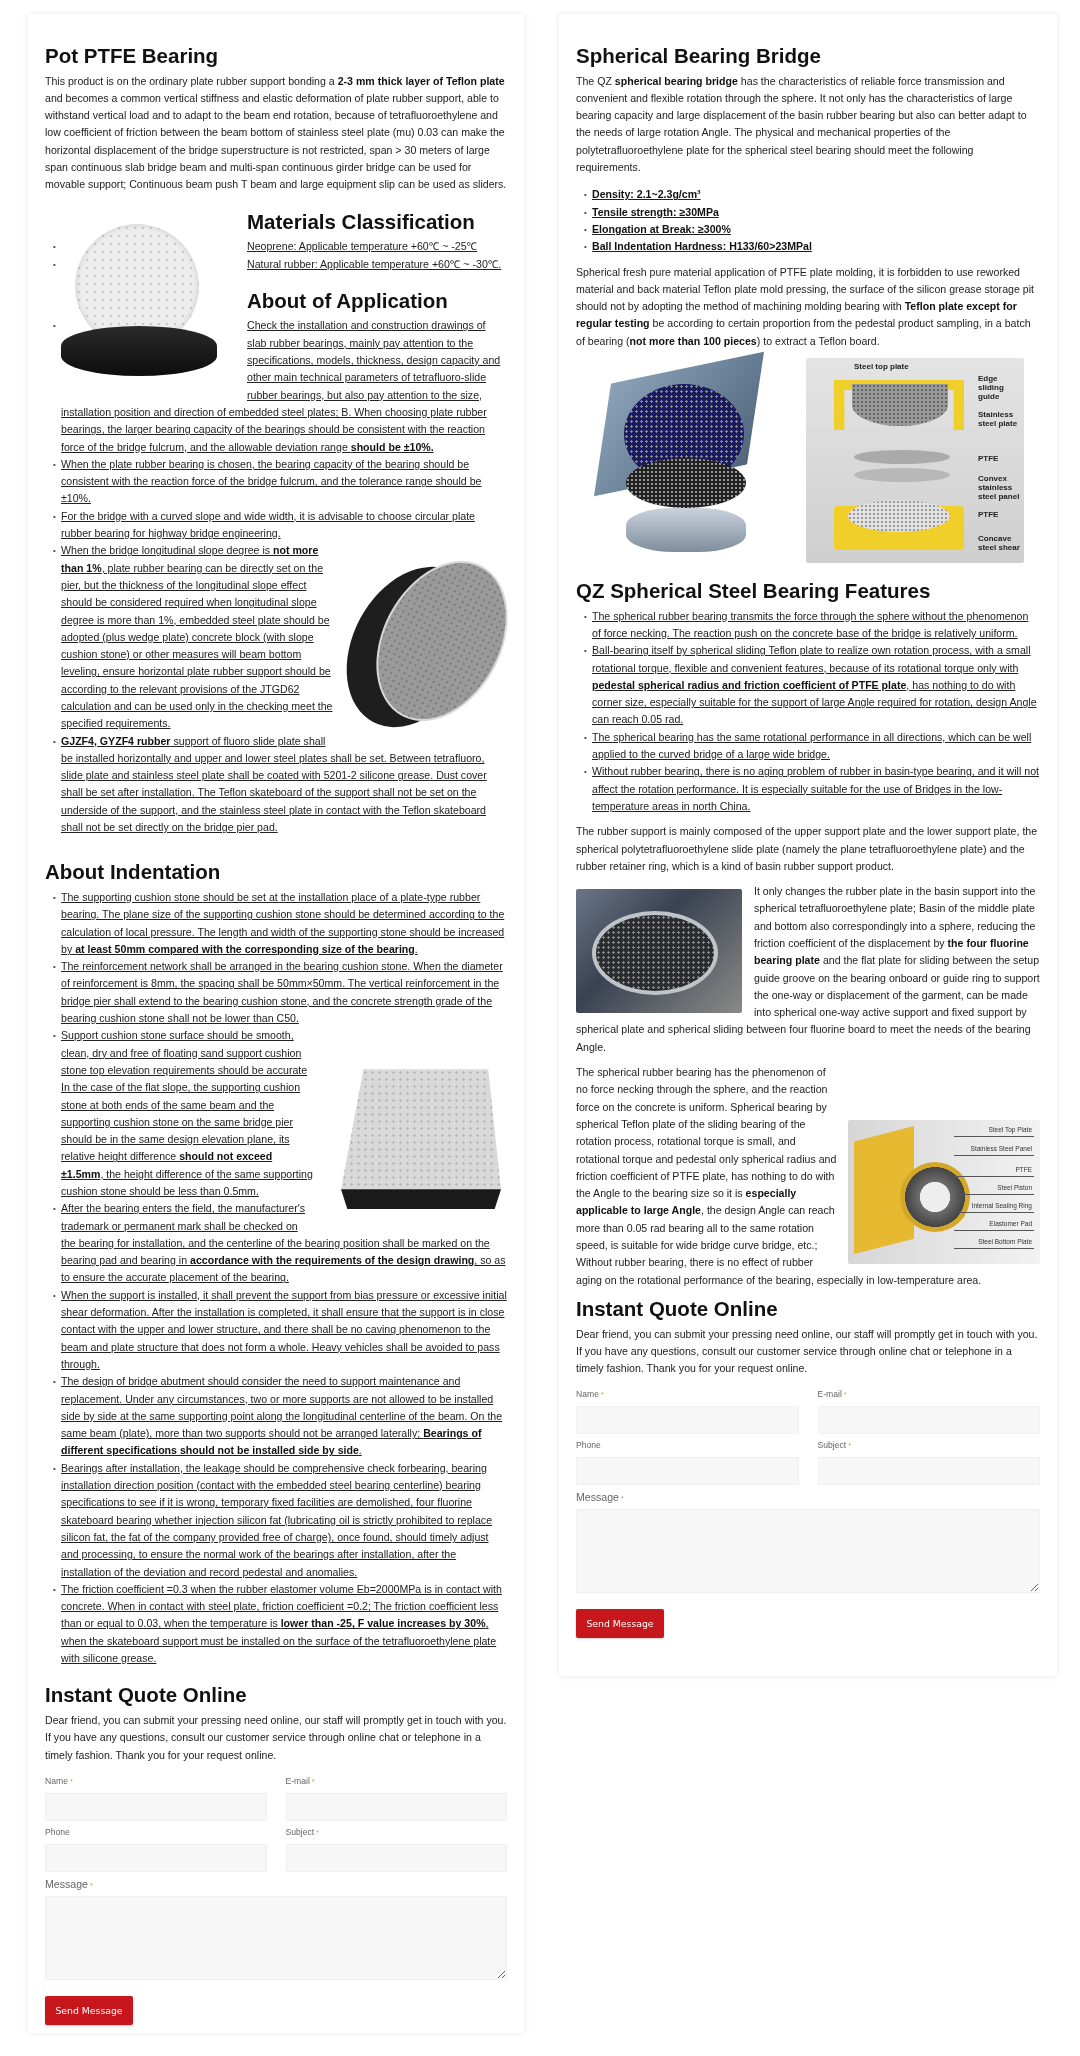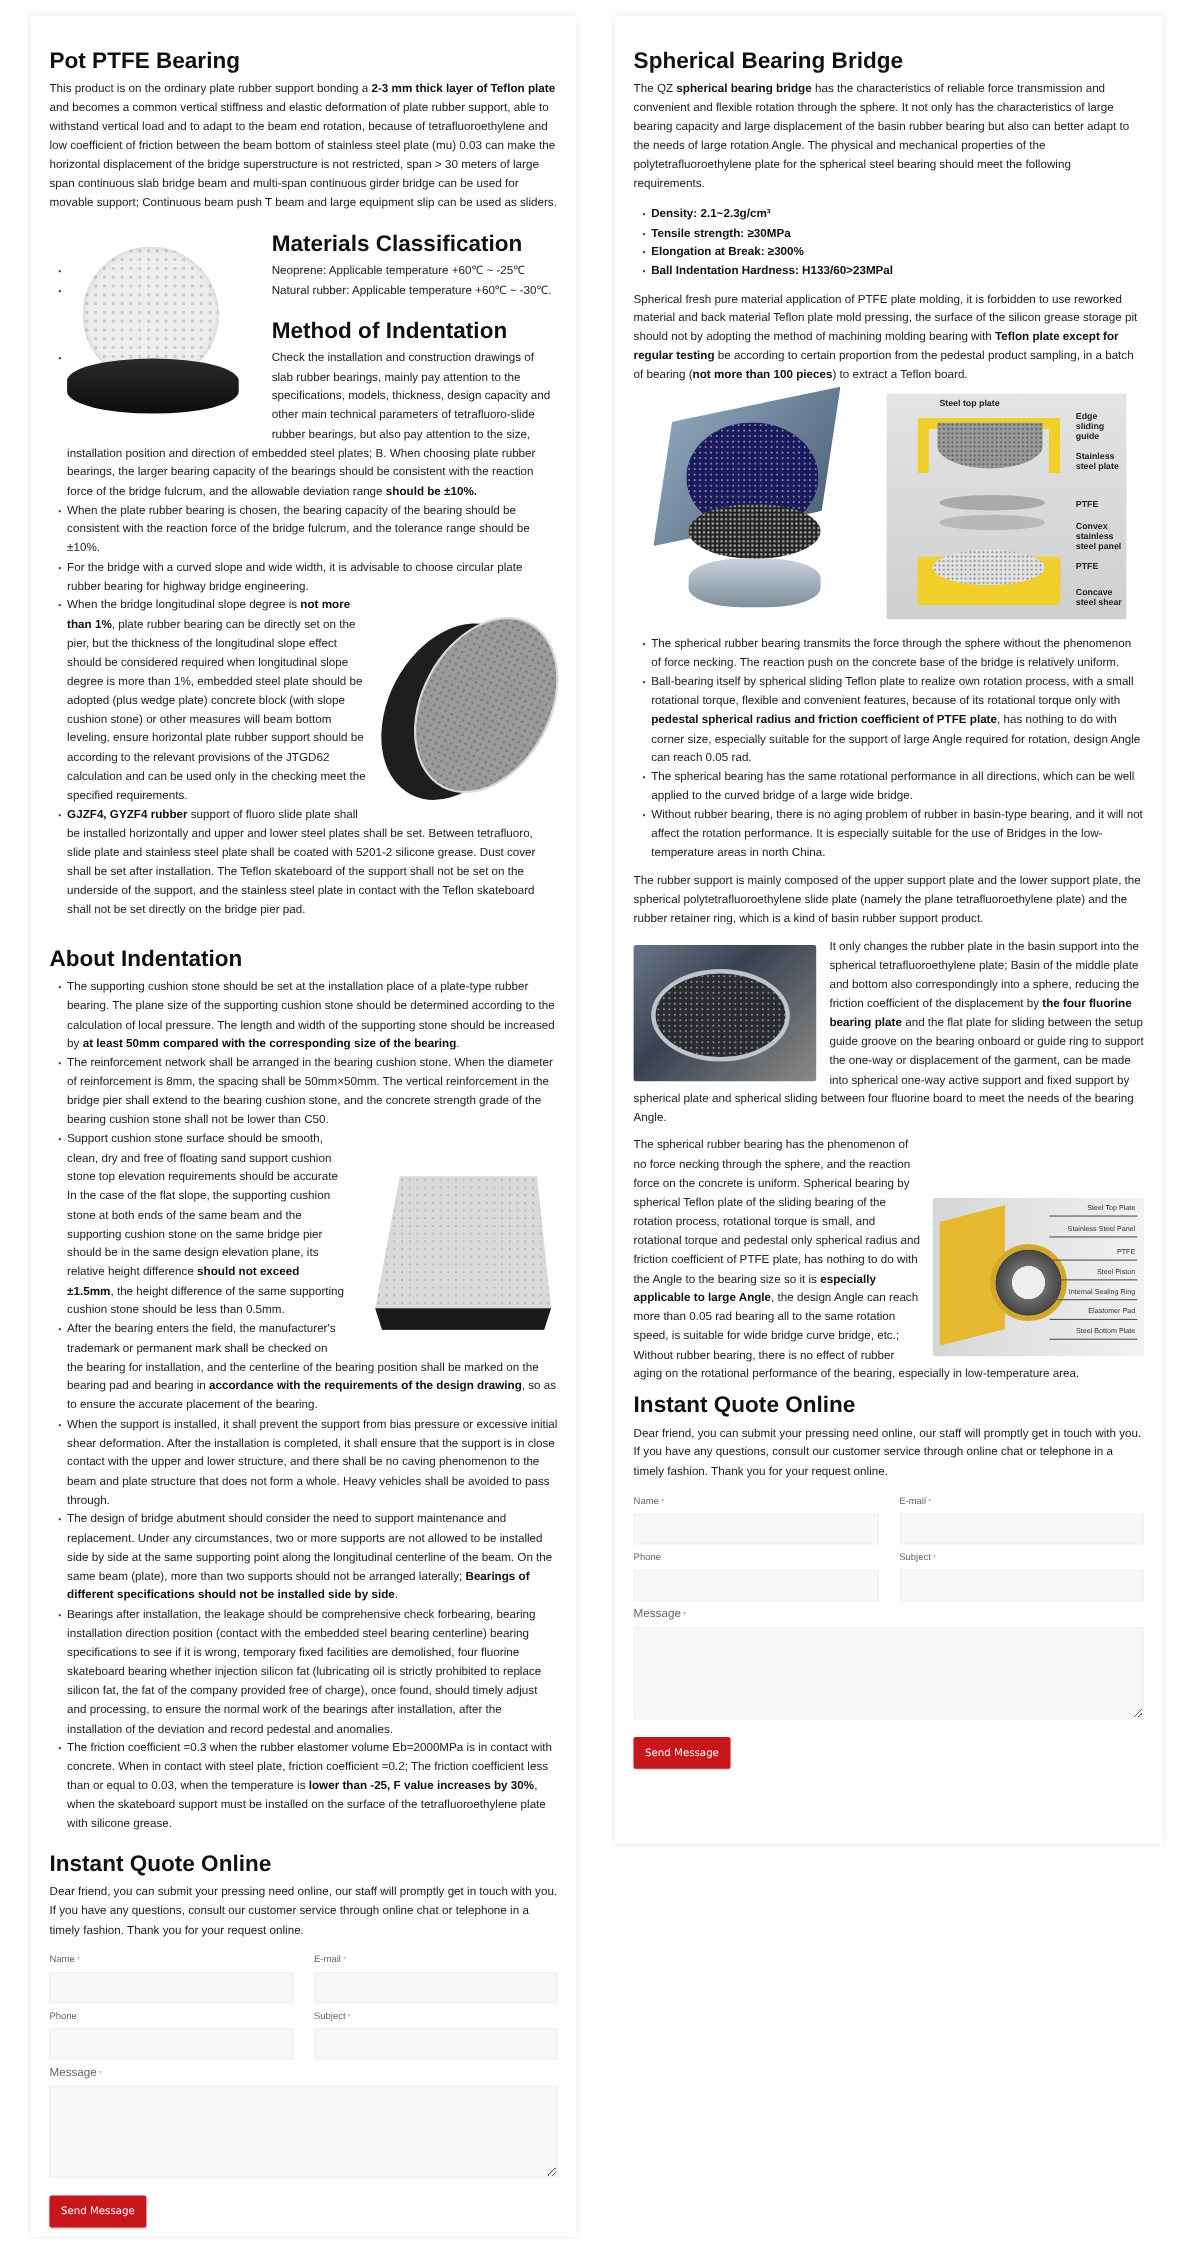--- a/index.html
+++ b/index.html
@@ -13,21 +13,21 @@
     position: absolute; background: #fff;
     box-shadow: 0 0 6px rgba(0,0,0,0.10);
     padding: 14px 17px 14px 17px;
   }
   #card-left { left: 28px; top: 14px; width: 496px; height: 2019px; }
   #card-right { left: 559px; top: 14px; width: 498px; height: 1662px; }
 
   h2 { font-size: 20.5px; font-weight: bold; color: #111; margin: 16px 0 4px 0; line-height: 1.2; }
   h2.first { margin-top: 16px; }
   p { font-size: 10.6px; line-height: 17.3px; margin: 0 0 8px 0; color: #222; }
-  ul { margin: 0 0 8px 0; padding-left: 16px; list-style: none; }
+  ul { margin: 0 0 8px 0; padding-left: 16px; list-style: none; text-decoration: underline; }
   li { font-size: 10.6px; line-height: 17.3px; position: relative; color: #222; }
   li::before { content: "•"; position: absolute; left: -8px; font-size: 8px; color: #444; }
   b { font-weight: bold; color: #111; }
   .clear { clear: both; }
 
   .img { display: block; border-radius: 2px; }
   .float-left { float: left; margin: 4px 22px 4px 0; }
   .float-right { float: right; margin: 6px 0 4px 14px; }
 
   
@@ -159,21 +159,21 @@
 
   <div class="img img-pad float-left">
     <div class="disc"></div>
       <div class="base"></div>
   </div>
   <h2>Materials Classification</h2>
   <ul>
     <li>Neoprene: Applicable temperature +60℃ ~ -25℃</li>
     <li>Natural rubber: Applicable temperature +60℃ ~ -30℃.</li>
   </ul>
-  <h2>Method of Indentation</h2>
+  <h2>About of Application</h2>
   <ul>
     <li>Check the installation and construction drawings of slab rubber bearings, mainly pay attention to the specifications, models, thickness, design capacity and other main technical parameters of tetrafluoro-slide rubber bearings, but also pay attention to the size, installation position and direction of embedded steel plates; B. When choosing plate rubber bearings, the larger bearing capacity of the bearings should be consistent with the reaction force of the bridge fulcrum, and the allowable deviation range <b>should be ±10%.</b></li>
     <li>When the plate rubber bearing is chosen, the bearing capacity of the bearing should be consistent with the reaction force of the bridge fulcrum, and the tolerance range should be ±10%.</li>
     <li>For the bridge with a curved slope and wide width, it is advisable to choose circular plate rubber bearing for highway bridge engineering.</li>
     <li>
       <div class="img img-puck float-right">
         <div class="side"></div>
           <div class="face"></div>
       </div>
       <span>When the bridge longitudinal slope degree is <b>not more than 1%</b>, plate rubber bearing can be directly set on the pier, but the thickness of the longitudinal slope effect should be considered required when longitudinal slope degree is more than 1%, embedded steel plate should be adopted (plus wedge plate) concrete block (with slope cushion stone) or other measures will beam bottom leveling, ensure horizontal plate rubber support should be according to the relevant provisions of the JTGD62 calculation and can be used only in the checking meet the specified requirements.</span>
@@ -259,20 +259,21 @@
       <span class="lbl" style="left:172px;top:16px;width:44px">Edge sliding guide</span>
       <span class="lbl" style="left:172px;top:52px;width:44px">Stainless steel plate</span>
       <span class="lbl" style="left:172px;top:96px">PTFE</span>
       <span class="lbl" style="left:172px;top:116px;width:44px">Convex stainless steel panel</span>
       <span class="lbl" style="left:172px;top:152px">PTFE</span>
       <span class="lbl" style="left:172px;top:176px;width:44px">Concave steel shear</span>
     </div>
   </div>
 
 
+  <h2>QZ Spherical Steel Bearing Features</h2>
   <ul>
     <li>The spherical rubber bearing transmits the force through the sphere without the phenomenon of force necking. The reaction push on the concrete base of the bridge is relatively uniform.</li>
     <li>Ball-bearing itself by spherical sliding Teflon plate to realize own rotation process, with a small rotational torque, flexible and convenient features, because of its rotational torque only with <b>pedestal spherical radius and friction coefficient of PTFE plate</b>, has nothing to do with corner size, especially suitable for the support of large Angle required for rotation, design Angle can reach 0.05 rad.</li>
     <li>The spherical bearing has the same rotational performance in all directions, which can be well applied to the curved bridge of a large wide bridge.</li>
     <li>Without rubber bearing, there is no aging problem of rubber in basin-type bearing, and it will not affect the rotation performance. It is especially suitable for the use of Bridges in the low-temperature areas in north China.</li>
   </ul>
   <p>The rubber support is mainly composed of the upper support plate and the lower support plate, the spherical polytetrafluoroethylene slide plate (namely the plane tetrafluoroethylene plate) and the rubber retainer ring, which is a kind of basin rubber support product.</p>
 
   <div class="img img-workshop float-left" style="margin:6px 12px 4px 0">
     <div class="dish"></div>

